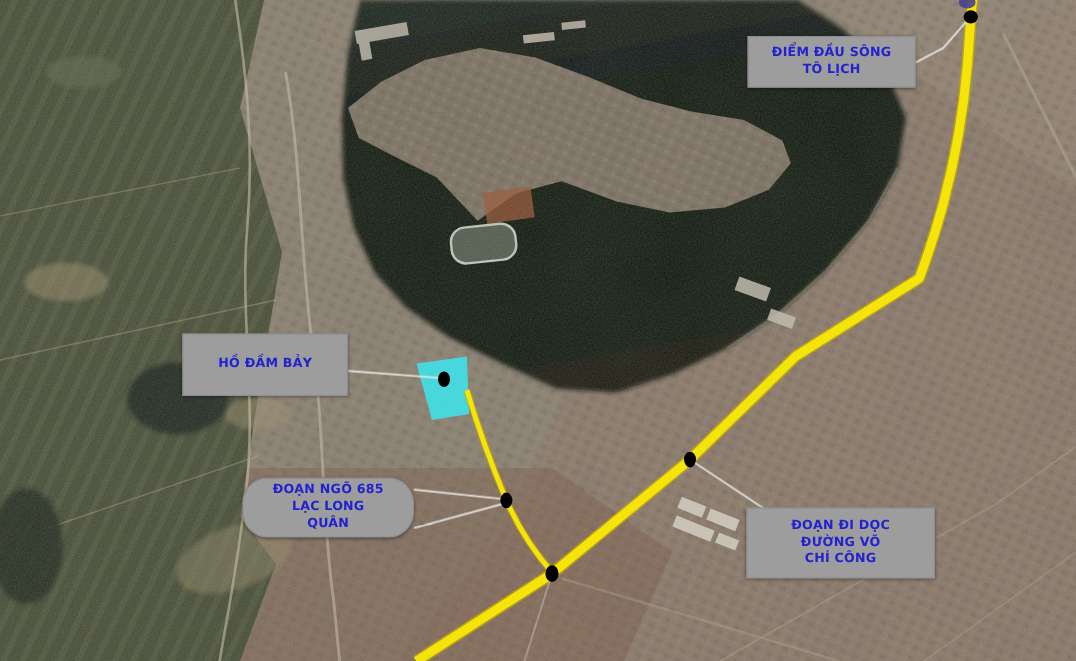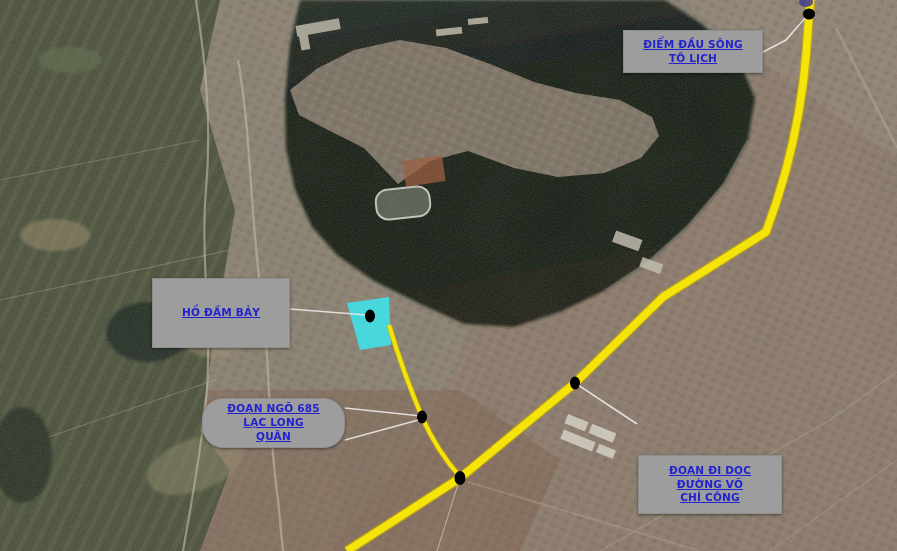--- a/index.html
+++ b/index.html
@@ -3,25 +3,25 @@
 <meta charset="utf-8">
 <style>
   html,body{margin:0;padding:0;background:#222;}
   .stage{position:relative;width:897px;height:551px;overflow:hidden;background:#8b8172;
          font-family:"DejaVu Sans","Liberation Sans",sans-serif;}
   .stage svg{position:absolute;left:0;top:0;display:block;}
   .callout{position:absolute;display:flex;align-items:center;justify-content:center;
            text-align:center;background:#9d9d9d;color:#2222cf;
            font:700 10.5px/1.32 "DejaVu Sans","Liberation Sans",sans-serif;
            white-space:pre-line;letter-spacing:.2px;border:1px solid #8f8f8f;
-           box-shadow:0 1px 3px rgba(0,0,0,.45);box-sizing:border-box;padding:2px 16px;text-decoration:underline;}
+           box-shadow:0 1px 3px rgba(0,0,0,.45);box-sizing:border-box;padding:2px 16px;}
   .cl-start{left:623px;top:30px;width:140px;height:43px;}
-  .cl-dambay{left:152px;top:278px;width:138px;height:70px;}
+  .cl-dambay{left:152px;top:278px;width:138px;height:52px;}
   .cl-ngo685{left:202px;top:398px;width:143px;height:50px;border-radius:21px;}
-  .cl-vochicong{left:638px;top:423px;width:144px;height:59px;margin-top:32px;}
+  .cl-vochicong{left:622px;top:423px;width:157px;height:59px;}
 </style>
 </head>
 <body>
 
 <div class="stage">
 
   <svg width="897" height="551" viewBox="0 0 897 551">
     <defs>
       <linearGradient id="lakeG" x1="0" y1="0" x2="0.25" y2="1">
         <stop offset="0" stop-color="#1b2620"></stop>

